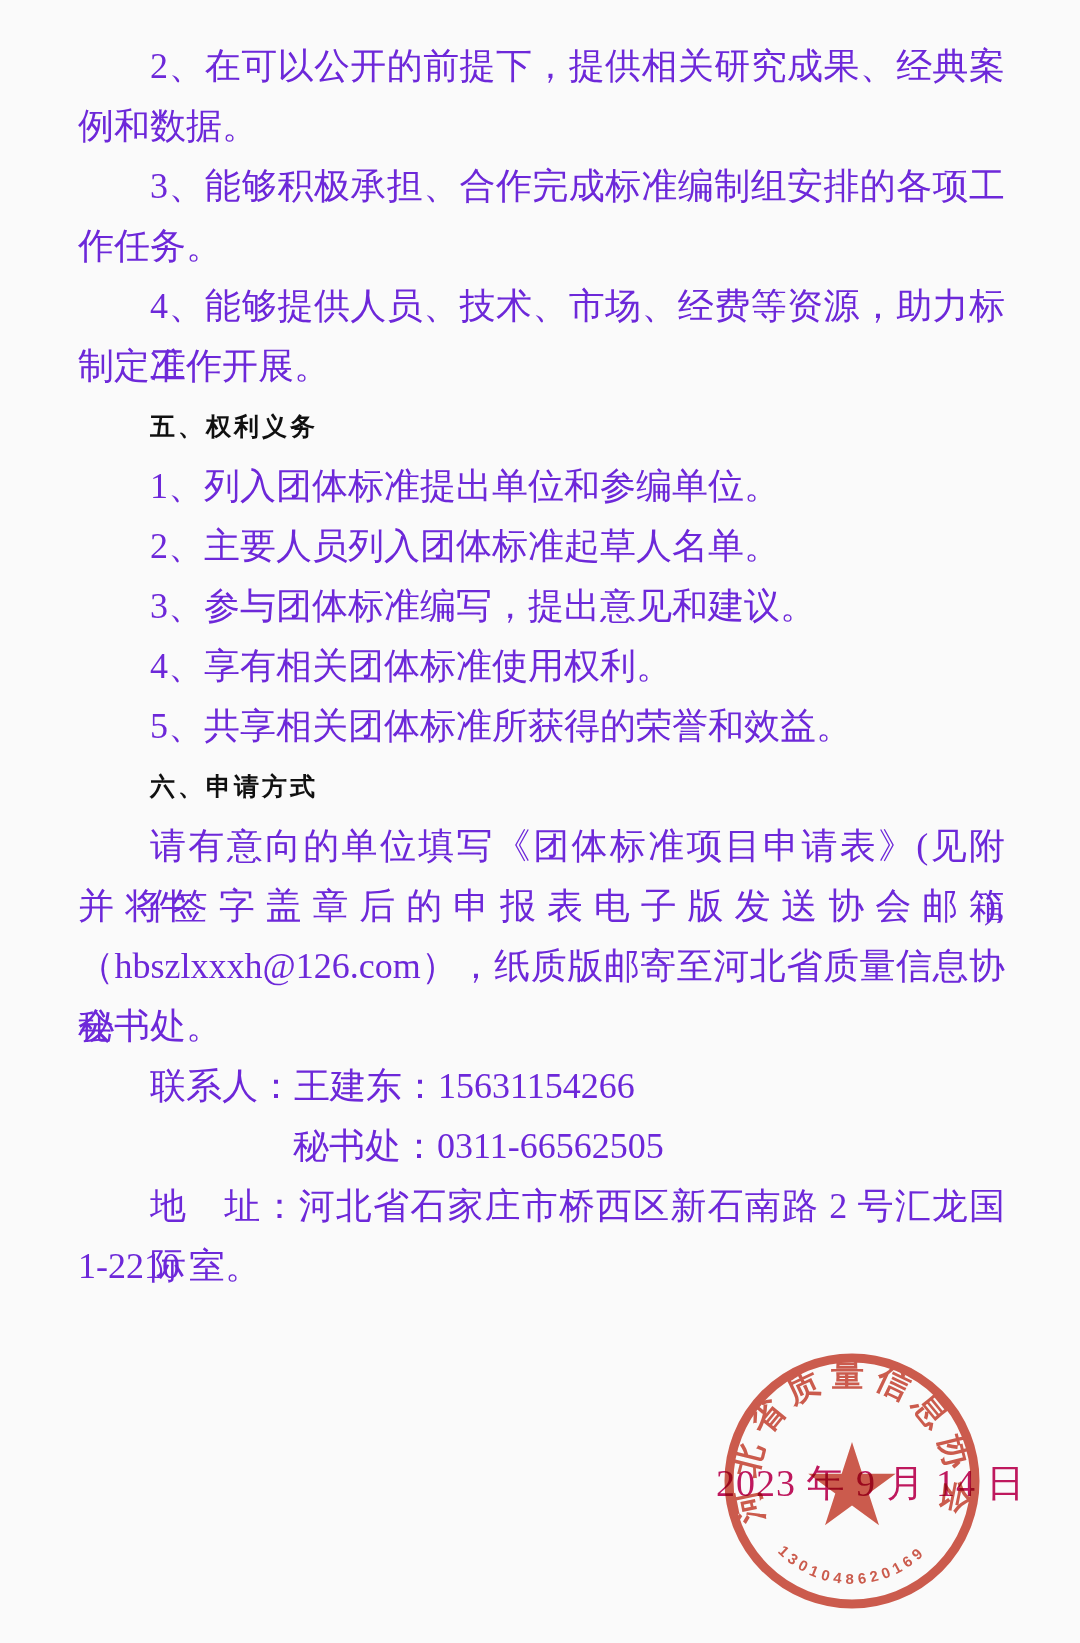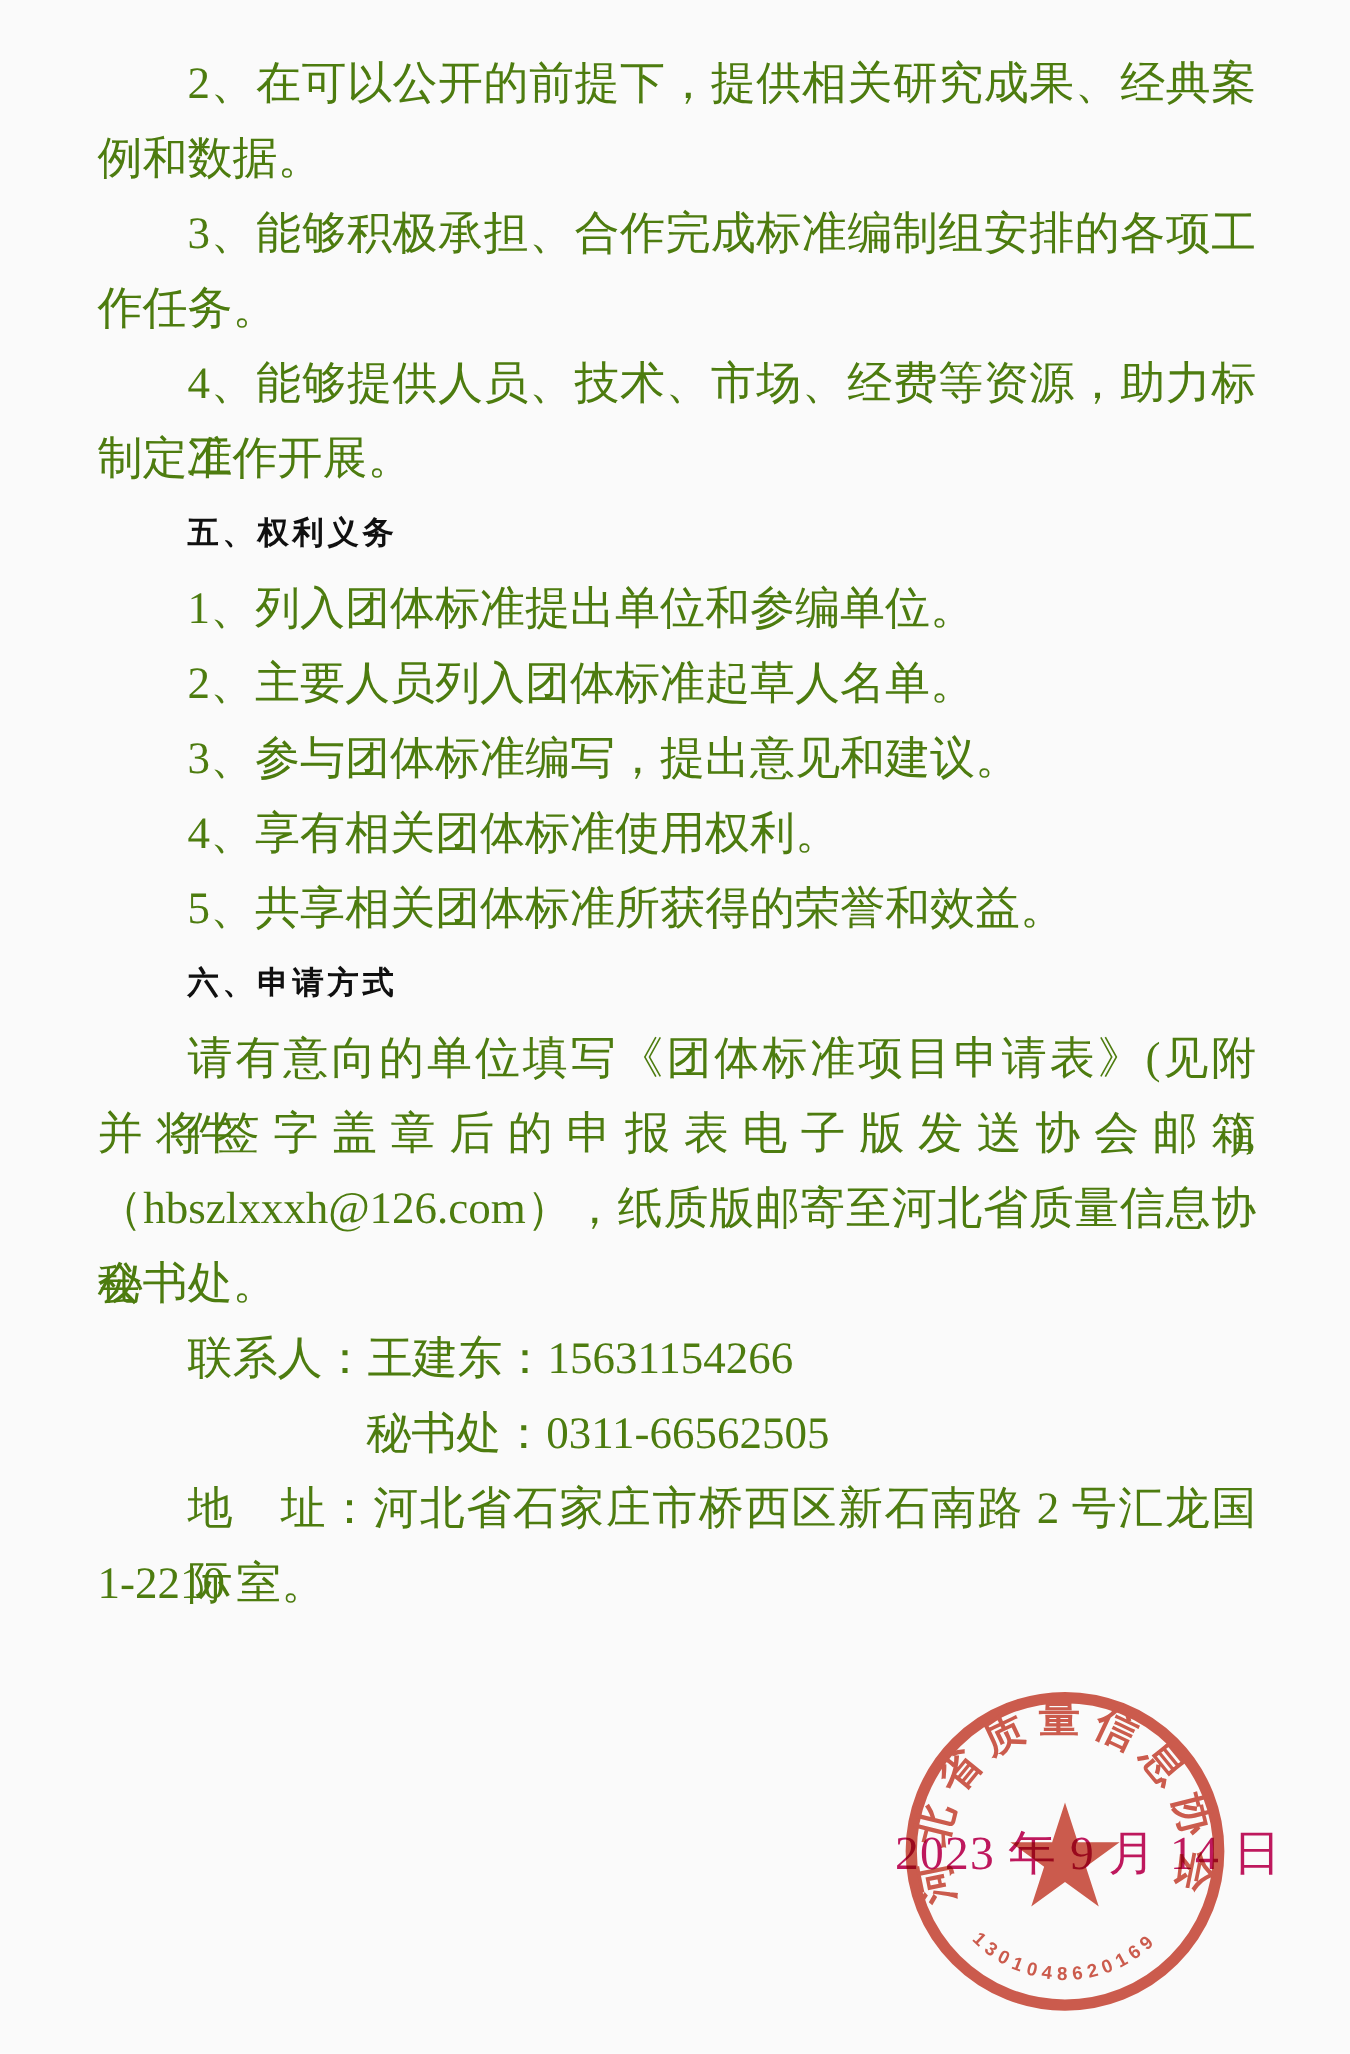--- a/index.html
+++ b/index.html
@@ -13,21 +13,21 @@
   }
   .page{
     position:absolute;inset:0;
     padding:36px 75px 0 78px;
     box-sizing:border-box;
   }
   .line{
     height:60px;line-height:60px;
     font-size:36px;
     white-space:nowrap;
-    color:#4d7c0f;
+    color:#6d28d9;
   }
   .indent{padding-left:72px;}
   .indent-deep{padding-left:215px;}
   .indent-mid{padding-left:92px;}
   .heading{
     font-weight:700;font-size:25px;
     font-family:"Liberation Sans", sans-serif;
     color:#101010;
     letter-spacing:3px;
   }

